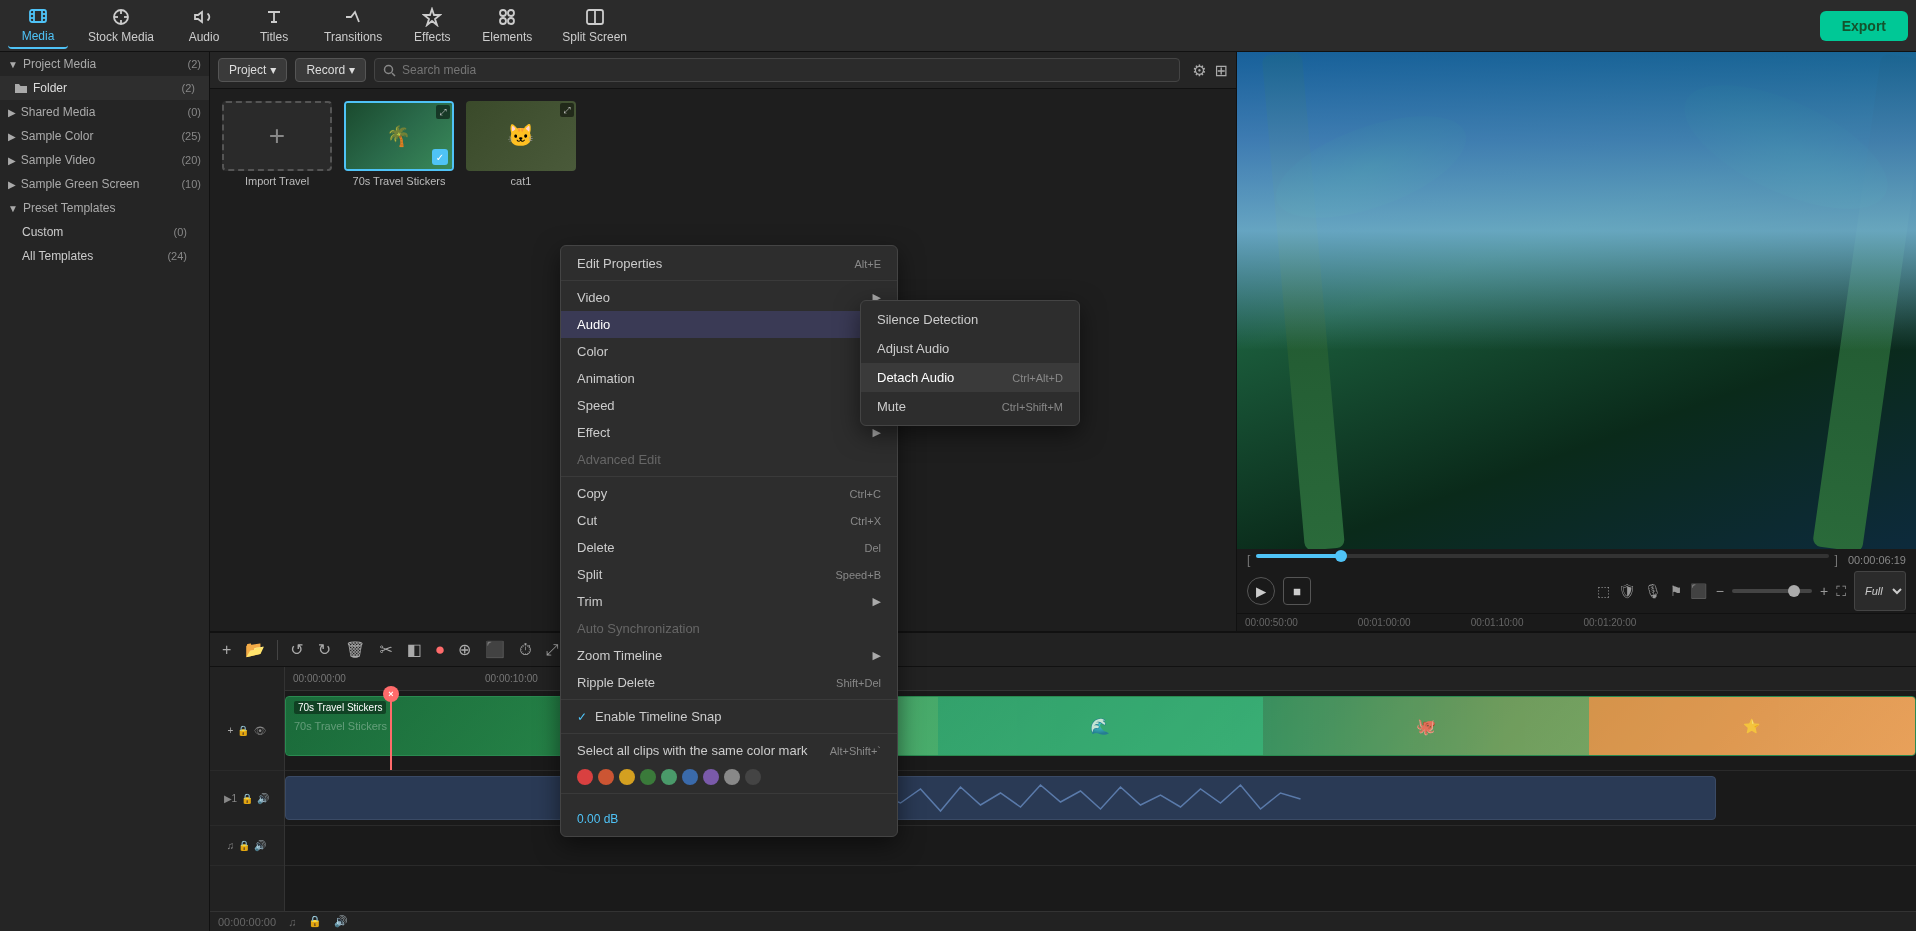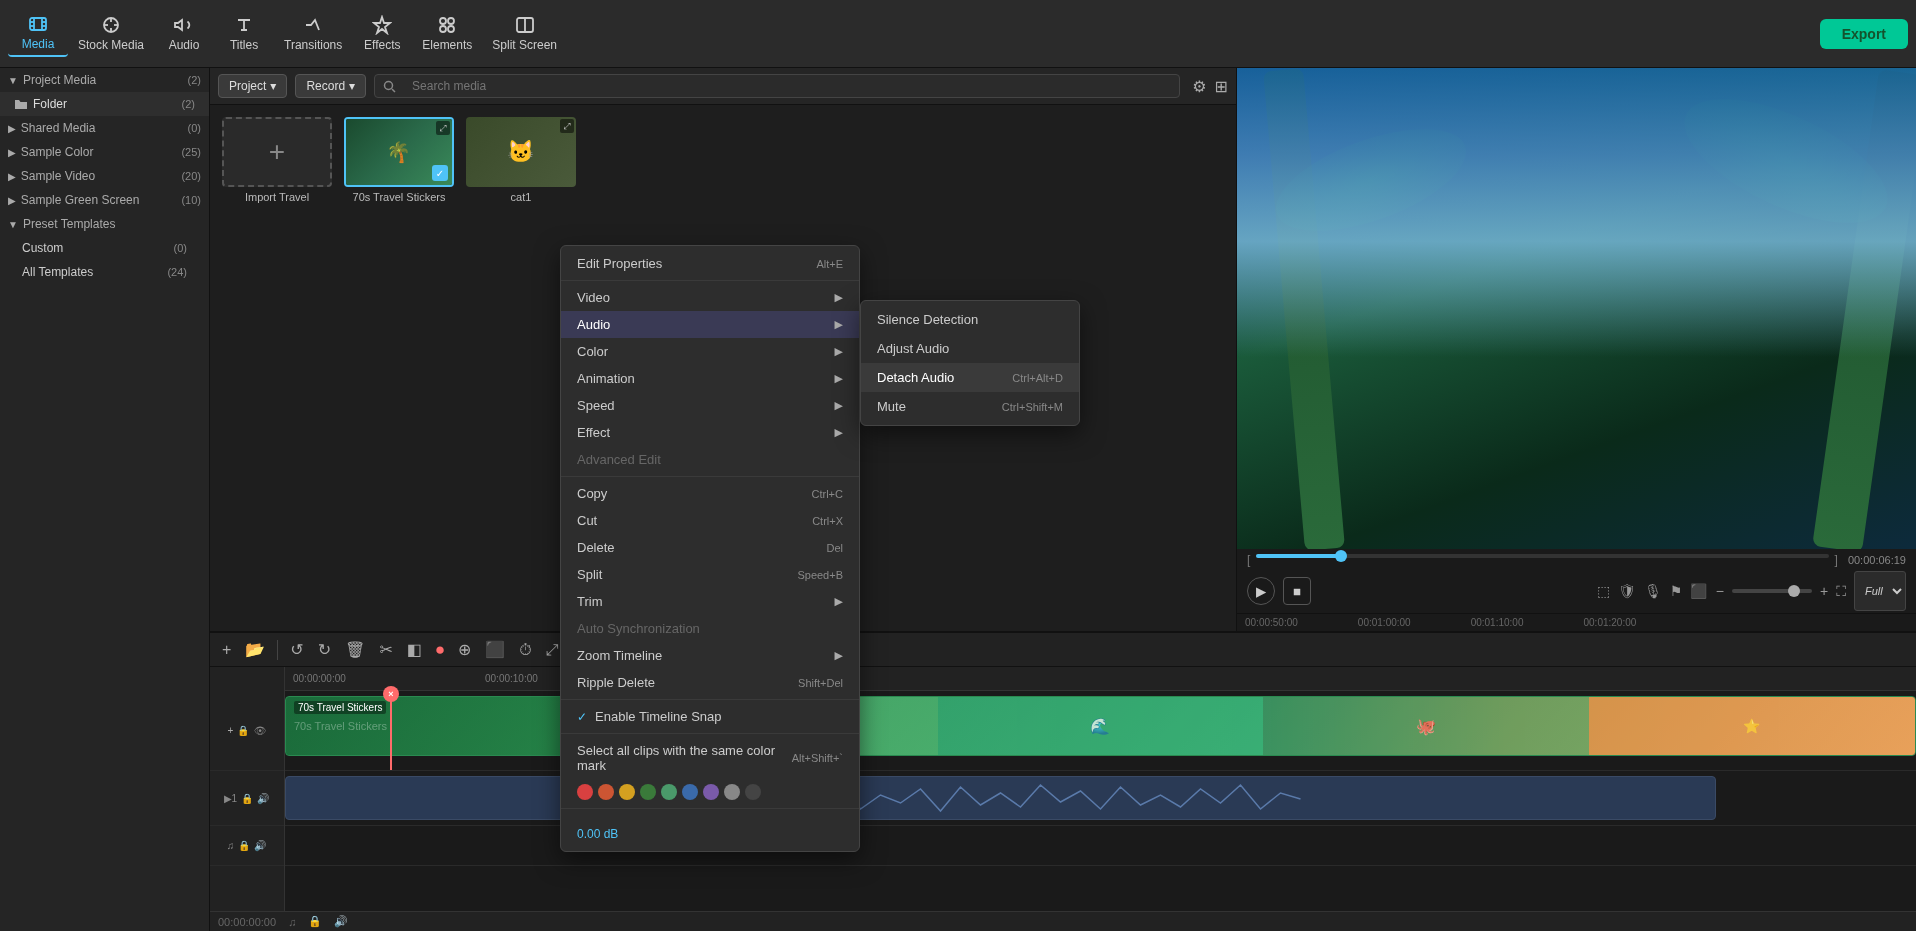--- a/index.html
+++ b/index.html
@@ -1,19 +1,19 @@
 <!DOCTYPE html>
 <html><head>
   <meta charset="utf-8">
   <style>
     * { box-sizing: border-box; margin: 0; padding: 0; }
     body { font-family: 'Segoe UI', Arial, sans-serif; font-size: 13px; background: #1e1e1e; color: #ddd; width: 1916px; height: 931px; overflow: hidden; display: flex; flex-direction: column; }
 
     
-    .top-nav { display: flex; align-items: center; background: #2b2b2b; height: 68px; padding: 0 8px; gap: 0; border-bottom: 1px solid #111; flex-shrink: 0; }
+    .top-nav { display: flex; align-items: center; background: #2b2b2b; height: 52px; padding: 0 8px; gap: 10px; border-bottom: 1px solid #111; flex-shrink: 0; }
     .nav-item { display: flex; flex-direction: column; align-items: center; justify-content: center; padding: 4px 10px; border-radius: 4px; cursor: pointer; color: #ccc; font-size: 12px; gap: 3px; min-width: 60px; }
     .nav-item.active { color: #4fc3f7; border-bottom: 2px solid #4fc3f7; }
     .nav-item svg { width: 20px; height: 20px; }
     .export-btn { margin-left: auto; background: #00c896; color: #14532d; border: none; border-radius: 6px; padding: 7px 22px; font-size: 14px; font-weight: bold; cursor: pointer; }
 
     
     .main-area { display: flex; flex: 1; overflow: hidden; }
 
     
     .left-panel { width: 210px; background: #252525; border-right: 1px solid #111; display: flex; flex-direction: column; flex-shrink: 0; overflow-y: auto; }
@@ -25,21 +25,21 @@
     .folder-item { display: flex; align-items: center; padding: 5px 14px; background: #2e2e2e; font-size: 12px; color: #ddd; cursor: pointer; }
     .folder-item .count { margin-left: auto; }
 
     
     .content-panel { flex: 1; display: flex; flex-direction: column; background: #1e1e1e; overflow: hidden; }
 
     
     .content-toolbar { display: flex; align-items: center; padding: 6px 8px; gap: 8px; background: #252525; border-bottom: 1px solid #111; flex-shrink: 0; }
     .import-btn { display: flex; align-items: center; gap: 4px; background: #3a3a3a; border: 1px solid #555; border-radius: 4px; padding: 4px 10px; cursor: pointer; color: #ddd; font-size: 12px; }
     .record-btn { display: flex; align-items: center; gap: 4px; background: #3a3a3a; border: 1px solid #555; border-radius: 4px; padding: 4px 10px; cursor: pointer; color: #ddd; font-size: 12px; }
-    .search-box { display: flex; align-items: center; flex: 1; background: #2b2b2b; border: 1px solid #444; border-radius: 4px; padding: 4px 8px; gap: 16px; }
+    .search-box { display: flex; align-items: center; flex: 1; background: #2b2b2b; border: 1px solid #444; border-radius: 4px; padding: 4px 8px; gap: 6px; }
     .search-box input { background: none; border: none; color: #ccc; font-size: 12px; flex: 1; outline: none; }
     .toolbar-icons { display: flex; gap: 8px; margin-left: 4px; }
     .toolbar-icon { color: #aaa; cursor: pointer; font-size: 16px; }
 
     
     .media-grid { display: flex; flex-wrap: wrap; padding: 12px; gap: 12px; overflow-y: auto; flex: 1; }
     .media-item { display: flex; flex-direction: column; align-items: center; gap: 4px; cursor: pointer; }
     .media-thumb { width: 110px; height: 70px; background: #333; border-radius: 4px; position: relative; display: flex; align-items: center; justify-content: center; overflow: hidden; }
     .media-thumb.import-thumb { border: 2px dashed #555; background: #2a2a2a; }
     .media-thumb.selected { border: 2px solid #4fc3f7; }
@@ -66,21 +66,21 @@
     .timeline-area { height: 300px; background: #1a1a1a; border-top: 2px solid #111; display: flex; flex-direction: column; flex-shrink: 0; }
     .timeline-toolbar { display: flex; align-items: center; padding: 4px 8px; gap: 6px; background: #222; border-bottom: 1px solid #111; }
     .timeline-tool { color: #aaa; cursor: pointer; font-size: 16px; padding: 3px 4px; border-radius: 3px; }
     .video-clip { position: absolute; top: 5px; left: 0; right: 0; height: 60px; background: linear-gradient(90deg, #1a6a3a 0%, #1e7a45 20%, #4ab870 35%, #3a9a6a 60%, #d4934a 75%, #e8965a 100%); border-radius: 4px; border: 1px solid #2a8a50; display: flex; align-items: center; padding: 0 8px; font-size: 11px; color: #fff; overflow: hidden; }
     .audio-clip { position: absolute; top: 5px; left: 0; right: 200px; height: 44px; background: #2a3a55; border-radius: 4px; border: 1px solid #3a4a65; }
     .playhead { position: absolute; top: 0; bottom: 0; width: 2px; background: #ff6b6b; left: 105px; z-index: 10; pointer-events: none; }
     .playhead-top { position: absolute; top: -5px; left: -7px; width: 16px; height: 16px; background: #ff6b6b; border-radius: 50%; display: flex; align-items: center; justify-content: center; }
     .playhead-x { font-size: 9px; color: #fff; font-weight: bold; }
 
     
-    .context-menu { position: fixed; left: 560px; top: 245px; background: #2d2d2d; border: 1px solid #444; border-radius: 6px; width: 300px; box-shadow: 0 8px 24px rgba(0,0,0,0.5); z-index: 1000; padding: 4px 0; }
+    .context-menu { position: fixed; left: 560px; top: 245px; background: #2d2d2d; border: 1px solid #444; border-radius: 6px; width: 338px; box-shadow: 0 8px 24px rgba(0,0,0,0.5); z-index: 1000; padding: 4px 0; }
     .ctx-item { display: flex; align-items: center; padding: 6px 16px; cursor: pointer; font-size: 13px; color: #ccc; position: relative; }
     .ctx-item.active { background: #3a3a55; color: #fff; }
     .ctx-item.disabled { color: #666; cursor: default; }
     .ctx-item .shortcut { margin-left: auto; font-size: 11px; color: #888; }
     .ctx-item .arrow { margin-left: auto; font-size: 11px; color: #aaa; }
     .ctx-separator { height: 1px; background: #3a3a3a; margin: 3px 0; }
     .ctx-check { margin-right: 8px; font-size: 12px; color: #4fc3f7; }
     .color-row { display: flex; align-items: center; gap: 5px; padding: 5px 16px; }
     .color-dot { width: 16px; height: 16px; border-radius: 50%; cursor: pointer; }
     .volume-row { padding: 4px 16px 6px; }

